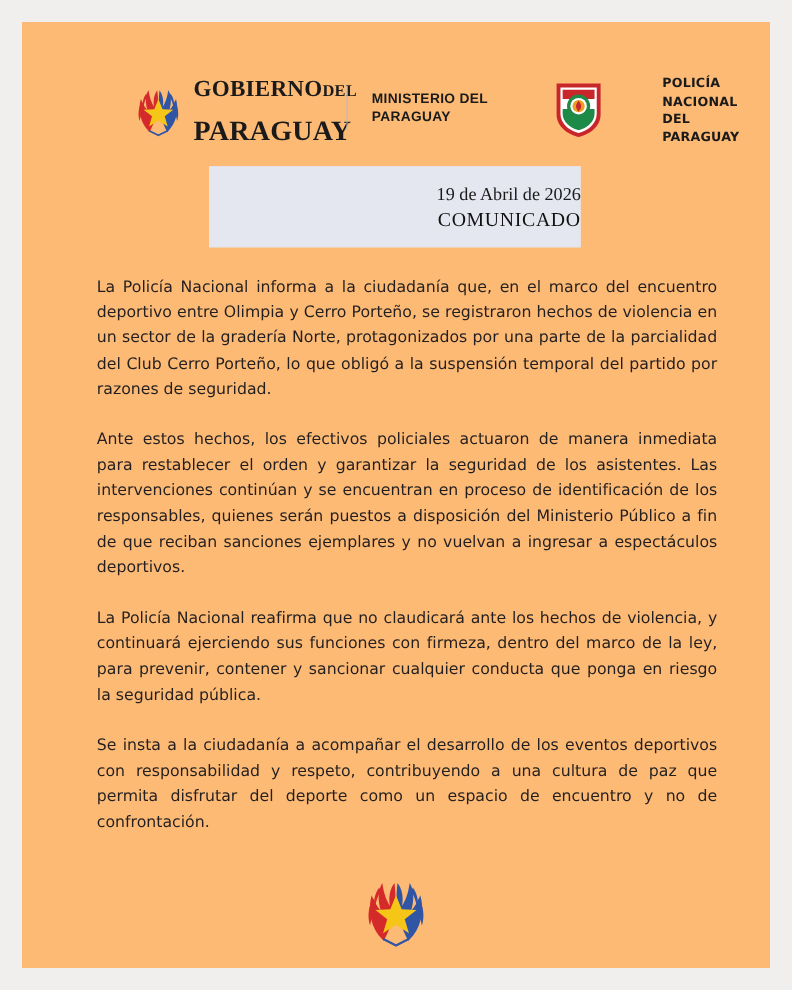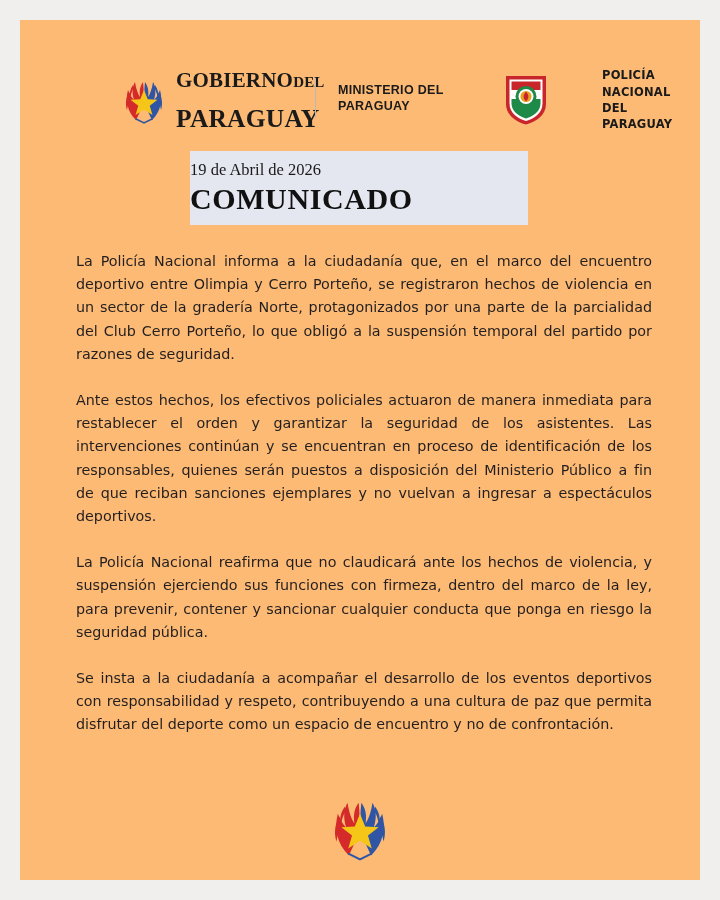--- a/index.html
+++ b/index.html
@@ -121,46 +121,46 @@
   
   .title-band {
     position: absolute;
     left: 170px;
     top: 131px;
     width: 338px;
     height: 74px;
     background: #e4e6f0;
     display: flex;
     flex-direction: column;
-    align-items: flex-start;
+    align-items: flex-end;
     justify-content: center;
   }
   .title-date {
     font-family: "Liberation Serif", serif;
     font-size: 16.5px;
     color: #1a1a1a;
     margin-bottom: 2px;
   }
   .title-main {
     font-family: "Liberation Serif", serif;
-    font-size: 30px;
-    font-weight: bold;
+    font-size: 18px;
+    font-weight: normal;
     letter-spacing: 0.6px;
     color: #111111;
   }
 
   
   .body-text {
     position: absolute;
     left: 52px;
     top: 230px;
     width: 580px;
   }
   .body-text p {
-    margin: 0 0 23px 4px;
+    margin: 0 0 23px 16px;
     font-family: "DejaVu Sans", sans-serif;
     font-size: 14.3px;
     line-height: 23.2px;
     color: #231f20;
     text-align: justify;
     text-justify: inter-word;
   }
   .body-text p:last-child {
     margin-bottom: 0;
   }
@@ -242,21 +242,21 @@
   </div>
 
   <div class="title-band">
     <div class="title-date">19 de Abril de 2026</div>
     <div class="title-main">COMUNICADO</div>
   </div>
 
   <div class="body-text">
     <p>La Policía Nacional informa a la ciudadanía que, en el marco del encuentro deportivo entre Olimpia y Cerro Porteño, se registraron hechos de violencia en un sector de la gradería Norte, protagonizados por una parte de la parcialidad del Club Cerro Porteño, lo que obligó a la suspensión temporal del partido por razones de seguridad.</p>
     <p>Ante estos hechos, los efectivos policiales actuaron de manera inmediata para restablecer el orden y garantizar la seguridad de los asistentes. Las intervenciones continúan y se encuentran en proceso de identificación de los responsables, quienes serán puestos a disposición del Ministerio Público a fin de que reciban sanciones ejemplares y no vuelvan a ingresar a espectáculos deportivos.</p>
-    <p>La Policía Nacional reafirma que no claudicará ante los hechos de violencia, y suspensión ejerciendo sus funciones con firmeza, dentro del marco de la ley, para prevenir, contener y sancionar cualquier conducta que ponga en riesgo la seguridad pública.</p>
+    <p>La Policía Nacional reafirma que no claudicará ante los hechos de violencia, y continuará ejerciendo sus funciones con firmeza, dentro del marco de la ley, para prevenir, contener y sancionar cualquier conducta que ponga en riesgo la seguridad pública.</p>
     <p>Se insta a la ciudadanía a acompañar el desarrollo de los eventos deportivos con responsabilidad y respeto, contribuyendo a una cultura de paz que permita disfrutar del deporte como un espacio de encuentro y no de confrontación.</p>
   </div>
 
   <div class="footer">
     <svg class="emblem-lg" viewBox="0 0 104 96">
       <g fill="#d42a2a">
         <path d="M34 84 C20 70 14 48 20 26 C24 36 28 42 32 46 C28 32 28 20 34 10 C36 24 40 34 44 40 C42 28 44 18 50 10 C52 26 52 42 48 56 C44 70 40 78 36 86 Z"></path>
         <path d="M22 30 C16 40 14 54 18 66 C20 56 22 46 26 40 Z"></path>
         <path d="M30 16 C24 24 22 34 24 44 C26 34 28 26 32 22 Z"></path>
       </g>

